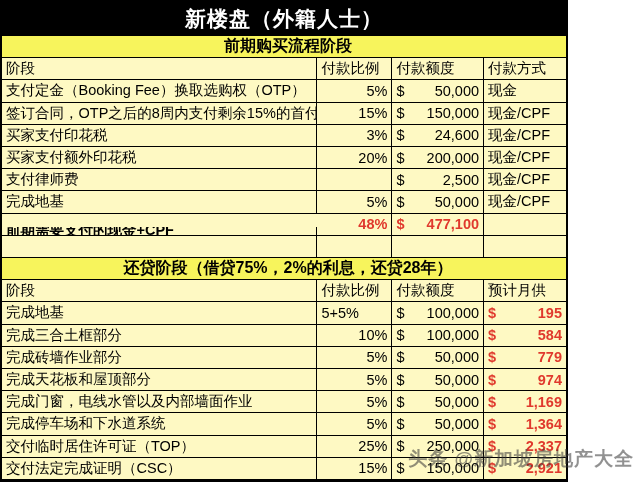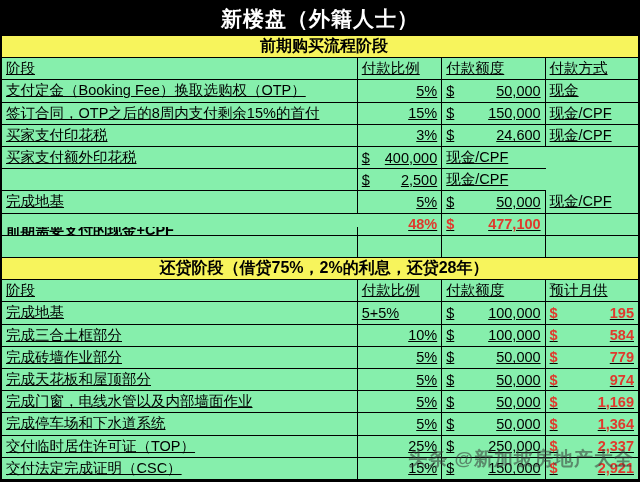--- a/index.html
+++ b/index.html
@@ -4,42 +4,41 @@
 <style>
   :root{
     --yellow:#f7f45c;
     --red:#e0392d;
     --border:#000;
   }
   html,body{margin:0;padding:0;background:#fff;}
   body{width:640px;height:482px;position:relative;font-family:"Liberation Sans","DejaVu Sans",sans-serif;}
   .sheet{
     position:absolute;inset:0;
-    width:640px;height:482px;box-sizing:border-box;
+    width:568px;height:482px;box-sizing:border-box;
     border:2px solid var(--border);
     display:grid;
     grid-template-rows:34px repeat(20,1fr);
-    background:#86efac;
+    background:#fef9c3;
   }
   .title-bar{
     background:#000;color:#fff;
     display:flex;align-items:center;justify-content:center;
     font-size:21px;font-weight:700;letter-spacing:1px;
   }
   .section-header{
     background:var(--yellow);
     border-bottom:1px solid var(--border);
     display:flex;align-items:center;justify-content:center;
     font-size:16px;font-weight:700;color:#000;padding-left:8px;
   }
   .row{
     display:grid;
     grid-template-columns:358fr 85fr 104fr 93fr;
     min-height:0;
-    text-decoration:underline;
   }
   .cell{
     border-right:1px solid var(--border);
     border-bottom:1px solid var(--border);
     display:flex;align-items:center;
     padding:0 4px;
     font-size:14.5px;color:#000;
     white-space:nowrap;overflow:hidden;
     min-width:0;
   }
@@ -105,28 +104,30 @@
     <div class="cell num">3%</div>
     <div class="cell acct">
       <span class="cur">$</span>
       <span class="val">24,600</span>
     </div>
     <div class="cell">现金/CPF</div>
   </div>
 
   <div class="row">
     <div class="cell">买家支付额外印花税</div>
-    <div class="cell acct">
-      <span class="cur">$</span>
-      <span class="val">400,000</span>
-    </div>
-    <div class="cell">现金/CPF</div>
-  </div>
-
-  <div class="row">
+    <div class="cell num">20%</div>
+    <div class="cell acct">
+      <span class="cur">$</span>
+      <span class="val">200,000</span>
+    </div>
+    <div class="cell">现金/CPF</div>
+  </div>
+
+  <div class="row">
+    <div class="cell">支付律师费</div>
     <div class="cell num"></div>
     <div class="cell acct">
       <span class="cur">$</span>
       <span class="val">2,500</span>
     </div>
     <div class="cell">现金/CPF</div>
   </div>
 
   <div class="row">
     <div class="cell">完成地基</div>

